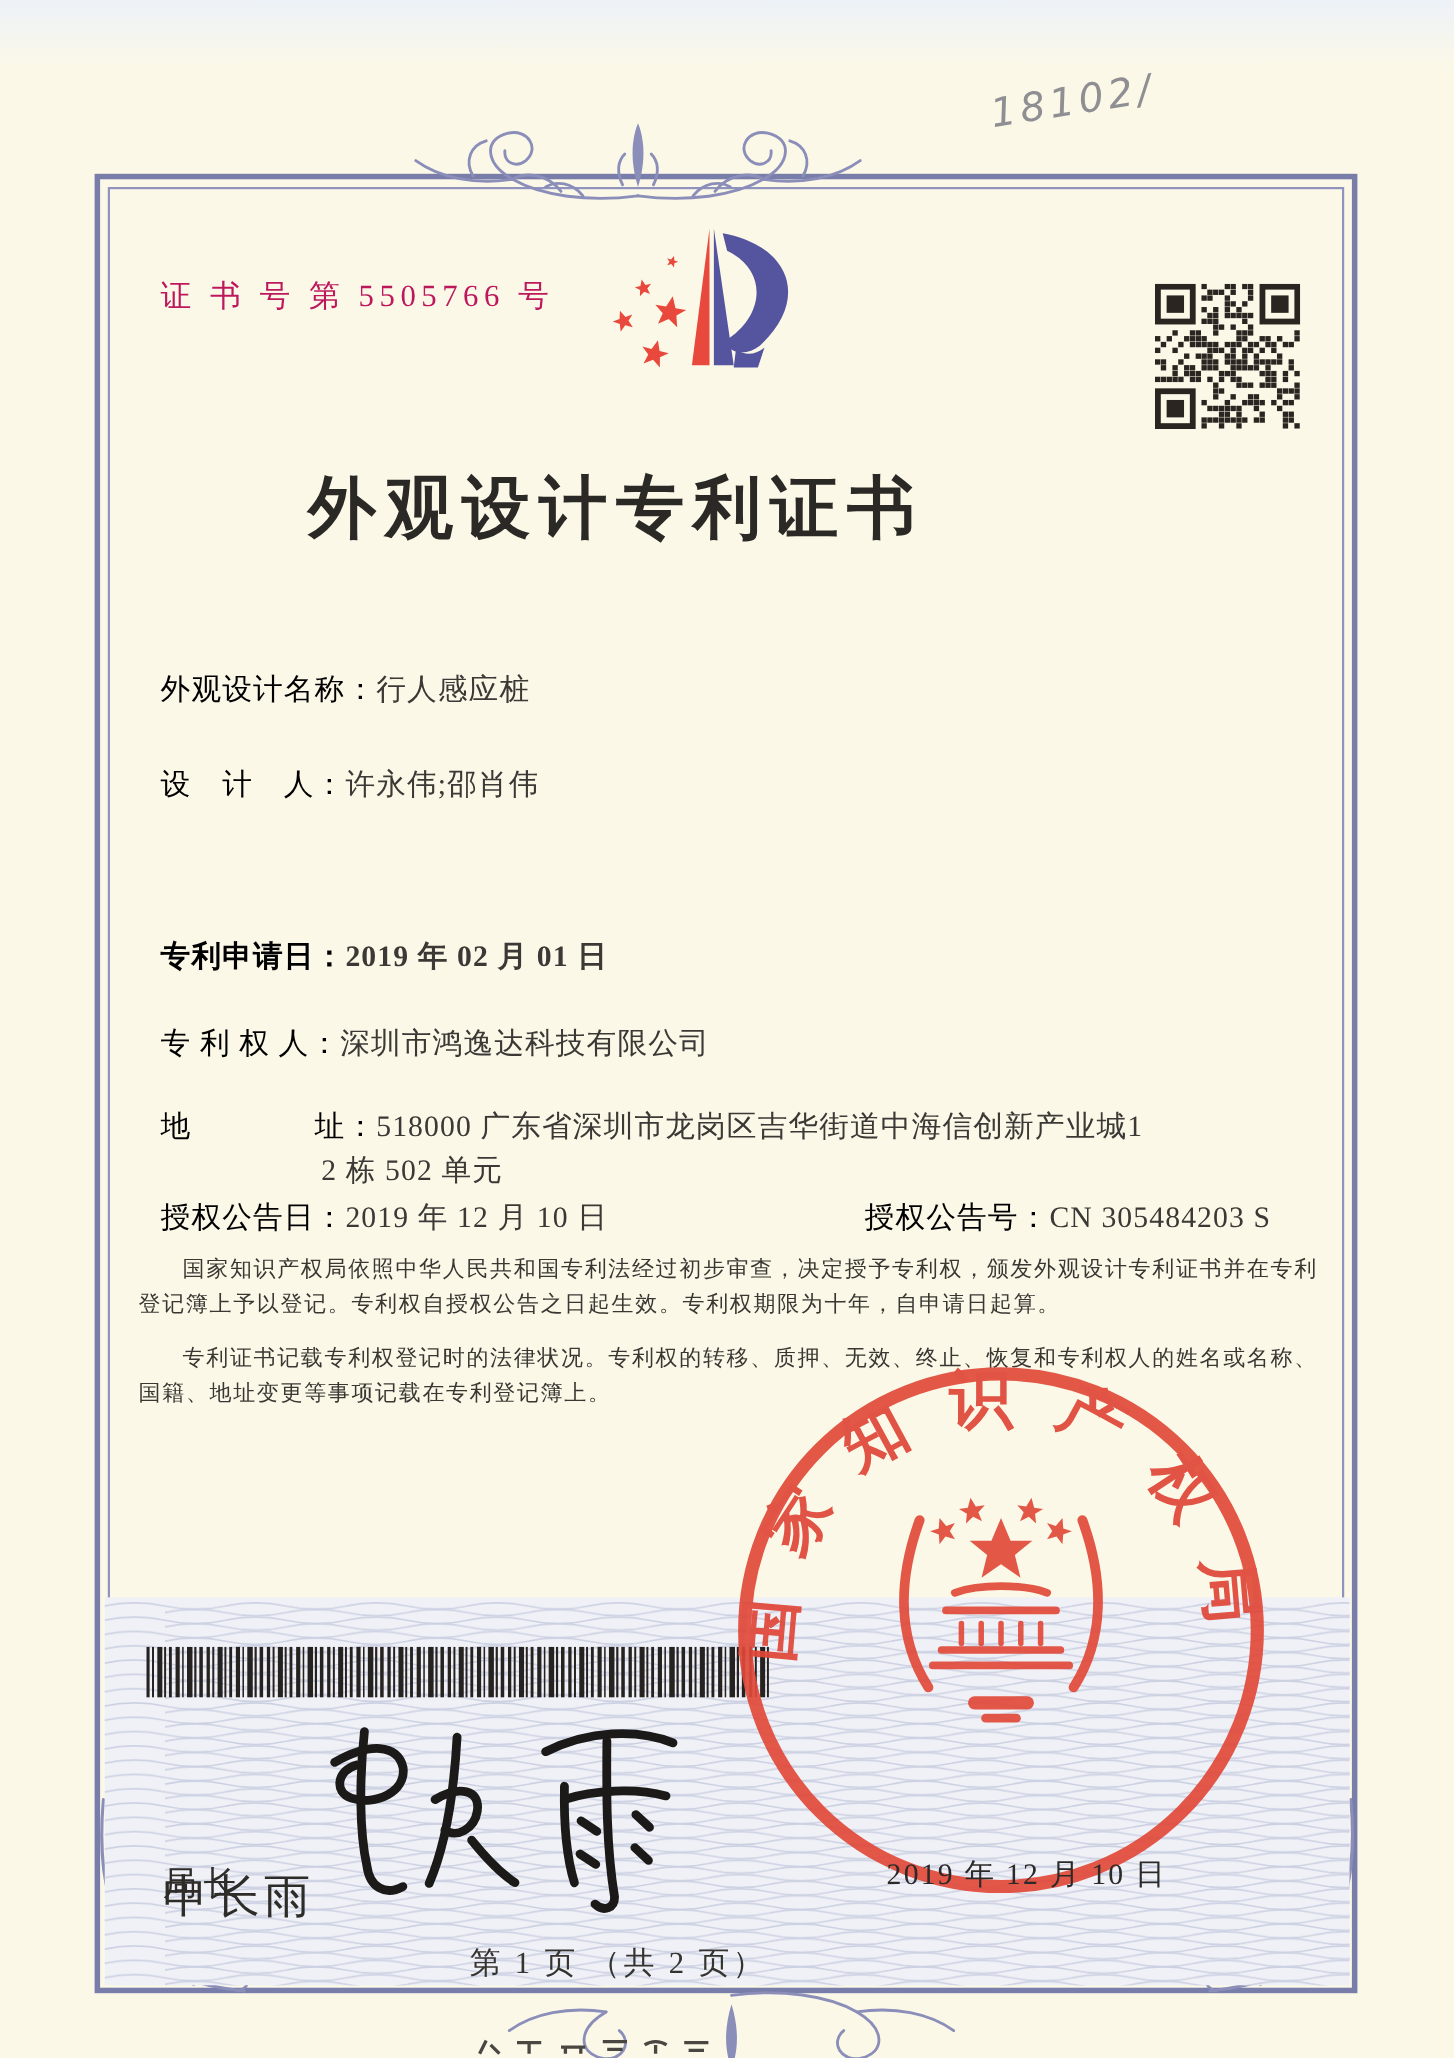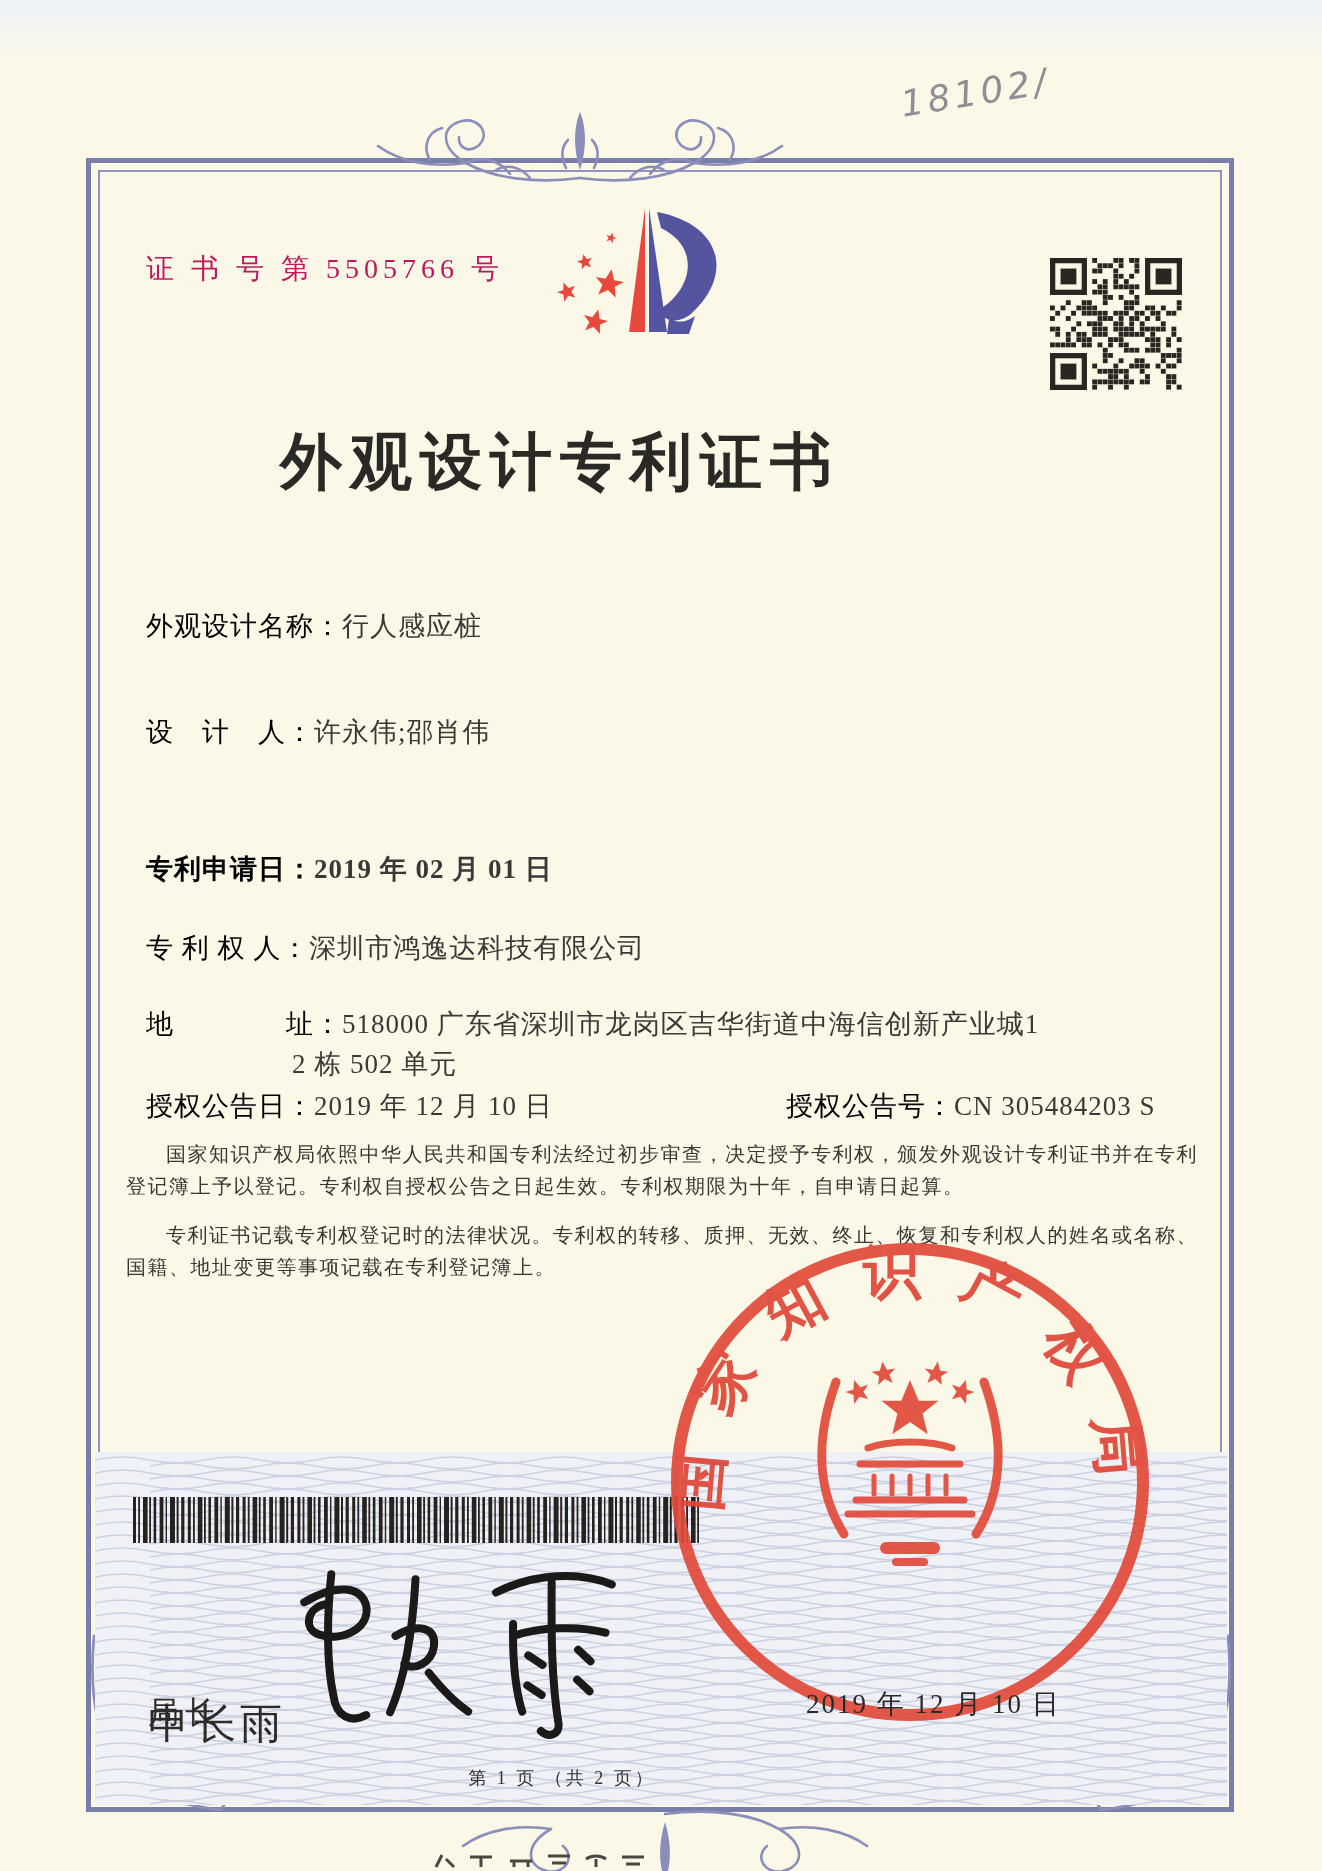--- a/index.html
+++ b/index.html
@@ -30,21 +30,21 @@
         text-indent:2em;color:#3a3733;text-align:justify;}
   
   .waves{position:absolute;left:95px;top:1452px;width:1132px;height:353px;}
   .barcode{position:absolute;left:133px;top:1497px;}
   .signer-title{position:absolute;left:148px;top:1692px;font-size:31px;letter-spacing:6px;color:#2e2c29;}
   .signer-name{position:absolute;left:148px;top:1696px;font-size:42px;letter-spacing:4px;color:#2e2c29;}
   .signature{position:absolute;left:268px;top:1540px;transform:rotate(-2deg);}
   .seal{position:absolute;left:660px;top:1232px;opacity:.92;}
   .seal-date{position:absolute;left:806px;top:1686px;font-size:27px;letter-spacing:2px;color:#2b2a28;z-index:5;}
   .footer{position:absolute;left:562px;top:1766px;transform:translateX(-50%);
-        font-size:18px;letter-spacing:3px;color:#35332f;white-space:nowrap;}
+        font-size:28px;letter-spacing:3px;color:#35332f;white-space:nowrap;}
   .cut-frag{position:absolute;left:430px;top:1851px;}
   .orn{position:absolute;pointer-events:none;}
 </style>
 </head>
 <body>
 
 <div class="page">
 
   <div class="scan-band"></div>
 
@@ -336,21 +336,21 @@
       <rect x="0" y="95.04" width="36.96" height="36.96" fill="#2a2520"></rect>
       <rect x="5.28" y="100.32000000000001" width="26.400000000000002" height="26.400000000000002" fill="#fbf8e8"></rect>
       <rect x="10.56" y="105.60000000000001" width="15.84" height="15.84" fill="#2a2520"></rect>
     </svg>
 
   <div class="title">外观设计专利证书</div>
 
   <div class="field" style="top:608px;">
     <span class="lab">外观设计名称：</span><span>行人感应桩</span>
   </div>
-  <div class="field" style="top:714px;">
+  <div class="field" style="top:695px;">
     <span class="lab">设　计　人：</span><span>许永伟;邵肖伟</span>
   </div>
   <div class="field" style="top:851px;font-weight:bold;">
     <span class="lab">专利申请日：</span><span>2019 年 02 月 01 日</span>
   </div>
   <div class="field" style="top:930px;">
     <span class="lab">专 利 权 人：</span><span>深圳市鸿逸达科技有限公司</span>
   </div>
   <div class="field" style="top:1006px;">
     <span class="lab">地　　　　址：</span><span>518000 广东省深圳市龙岗区吉华街道中海信创新产业城1</span>

